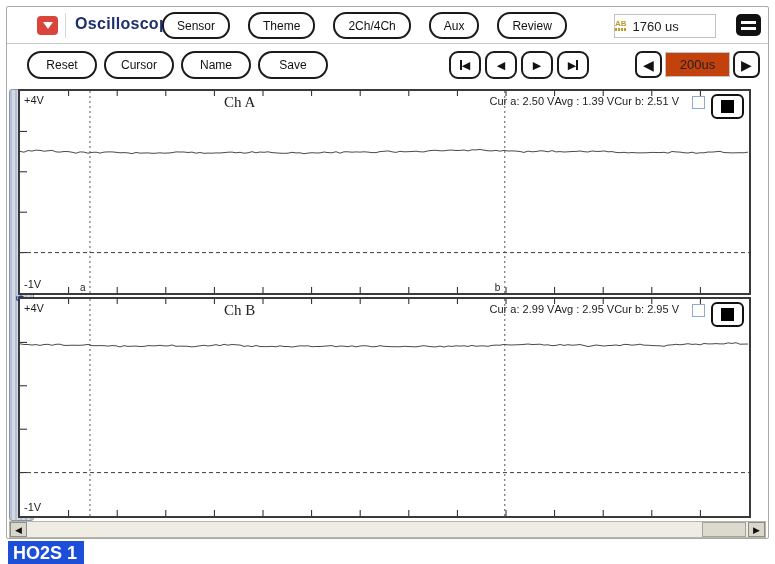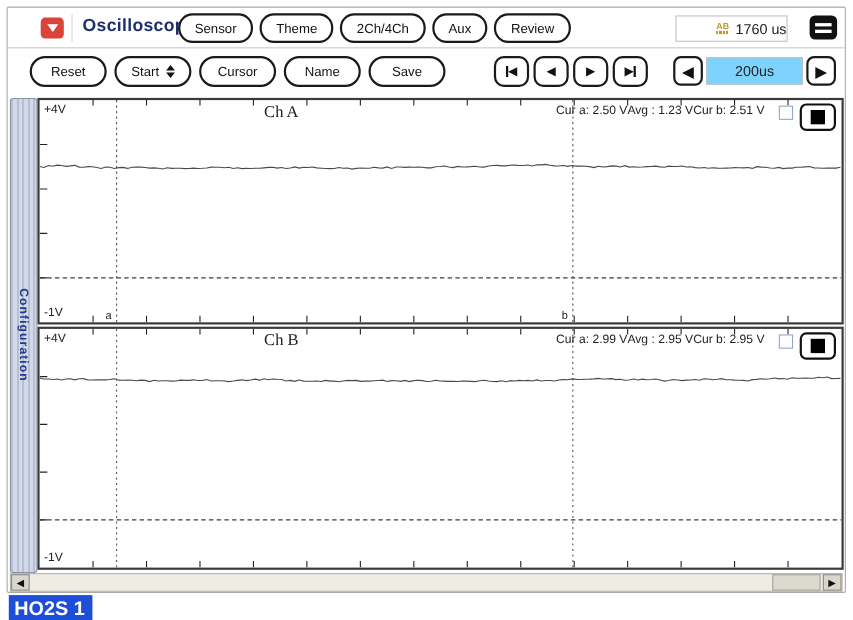--- a/index.html
+++ b/index.html
@@ -5,51 +5,51 @@
   * { margin:0; padding:0; box-sizing:border-box; }
   html,body { width:775px; height:564px; background:#fff; font-family:"Liberation Sans", sans-serif; overflow:hidden; }
   #window { position:absolute; left:6px; top:6px; width:763px; height:533px; border:1px solid #a9a9a9; border-radius:2px; background:#fff; }
 
   
   .toolbar1 { position:absolute; left:0; top:0; width:100%; height:37px; border-bottom:1px solid #c9c9c9; display:flex; align-items:center; }
   .app-icon { position:absolute; left:30px; top:9px; width:21px; height:19px; background:#d9453a; border-radius:4px; display:flex; align-items:center; justify-content:center; }
   .app-icon .tri-down { width:0; height:0; border-left:5px solid transparent; border-right:5px solid transparent; border-top:7px solid #fff; }
   .title-divider { position:absolute; left:58px; top:6px; width:1px; height:25px; background:#d6d6d6; }
   .app-title { position:absolute; left:68px; top:8px; font-size:16px; font-weight:bold; color:#1c2f6f; letter-spacing:0.3px; }
-  .tb1-buttons { position:absolute; left:155px; top:5px; display:flex; gap:6px; }
+  .tb1-buttons { position:absolute; left:155px; top:5px; display:flex; gap:18px; }
   .btn { display:inline-flex; align-items:center; justify-content:center; height:27px; padding:0 13px; border:2px solid #1a1a1a; border-radius:13px; background:#fff; font-size:12px; color:#111; cursor:pointer; white-space:nowrap; }
-  .time-display { position:absolute; left:607px; top:7px; width:102px; height:24px; border:1px solid #c2c2c2; background:#fff; display:flex; align-items:center; justify-content:flex-end; gap:6px; font-size:13px; color:#222; }
+  .time-display { position:absolute; left:607px; top:7px; width:102px; height:24px; border:1px solid #c2c2c2; background:#fff; display:flex; align-items:center; justify-content:flex-start; gap:6px; font-size:13px; color:#222; }
   .ab-icon { display:inline-flex; flex-direction:column; align-items:center; line-height:6px; }
   .ab-icon .ab-txt { font-size:8px; font-weight:bold; color:#c09a28; letter-spacing:0; }
   .ab-icon .ab-bar { width:11px; height:3px; margin-top:1px; background:repeating-linear-gradient(90deg,#c09a28 0 2px,#fff 2px 3px); }
   .menu-icon { position:absolute; right:7px; top:7px; width:25px; height:22px; background:#111; border-radius:5px; display:flex; flex-direction:column; align-items:center; justify-content:center; gap:3px; cursor:pointer; }
   .menu-icon i { display:block; width:15px; height:3px; background:#fff; }
 
   .toolbar2 { position:absolute; left:0; top:38px; width:100%; height:39px; }
   .tb2-buttons { position:absolute; left:20px; top:6px; display:flex; gap:7px; }
   .btn2 { display:inline-flex; align-items:center; justify-content:center; height:28px; min-width:70px; padding:0 12px; border:2px solid #1a1a1a; border-radius:14px; background:#fff; font-size:12px; color:#111; cursor:pointer; gap:6px; }
   .spinner { display:inline-flex; flex-direction:column; gap:2px; }
   .spinner .up { width:0;height:0;border-left:4px solid transparent;border-right:4px solid transparent;border-bottom:5px solid #111; }
   .spinner .dn { width:0;height:0;border-left:4px solid transparent;border-right:4px solid transparent;border-top:5px solid #111; }
   .nav-group { position:absolute; left:442px; top:6px; display:flex; gap:4px; }
   .navbtn { width:32px; height:28px; border:2px solid #1a1a1a; border-radius:9px; background:#fff; display:flex; align-items:center; justify-content:center; font-size:11px; color:#111; cursor:pointer; }
   .navbtn .bar { width:2px; height:10px; background:#111; }
   .navbtn .g { line-height:1; }
   .tb-right { position:absolute; right:8px; top:6px; display:flex; align-items:center; gap:3px; }
   .tribtn { width:27px; height:27px; border:2px solid #1a1a1a; border-radius:7px; background:#fff; display:flex; align-items:center; justify-content:center; font-size:14px; color:#111; cursor:pointer; }
-  .timebase-field { width:88px; height:25px; border:1px solid #c2c2c2; background:#7dd3fc; display:flex; align-items:center; justify-content:center; font-size:13px; color:#222; }
+  .timebase-field { width:65px; height:25px; border:1px solid #c2c2c2; background:#c2410c; display:flex; align-items:center; justify-content:center; font-size:13px; color:#222; }
 
   
   .sidebar { position:absolute; left:2px; top:82px; width:25px; height:432px; border:1px solid #8a94a8; border-radius:3px;
     background:repeating-linear-gradient(90deg,#b6c0d4 0 2px,#d3d9e6 2px 5px);
     display:flex; align-items:center; justify-content:center; cursor:pointer; }
   .sidebar span { writing-mode:vertical-rl; font-size:11px; font-weight:bold; color:#233a8c; letter-spacing:1px; }
 
   
-  .panel { position:absolute; left:27px; width:733px; border:2px solid #3a3a3a; background:#fff;text-align:center; }
+  .panel { position:absolute; left:11px; width:733px; border:2px solid #3a3a3a; background:#fff;text-align:center; }
   .panel svg { position:absolute; left:0; top:0; }
   .ylab { position:absolute; left:4px; font-size:11px; color:#222; }
   .ylab.top { top:3px; }
   .ylab.bot { bottom:3px; }
   .chtitle { position:absolute; left:28%; top:3px; font-size:15px; color:#222;font-family:Liberation Serif, serif; }
   .readouts { position:absolute; right:70px; top:4px; display:flex; font-size:11px; color:#222; white-space:nowrap; }
   .checkbox { position:absolute; right:44px; top:5px; width:13px; height:13px; border:1px solid #93a9c9; background:#fdfdfd; cursor:pointer; }
   .sqbtn { position:absolute; right:5px; top:3px; width:33px; height:25px; border:2px solid #111; border-radius:6px; background:#fff; display:flex; align-items:center; justify-content:center; cursor:pointer; }
   .sqbtn i { display:block; width:13px; height:13px; background:#000; }
   .marker { position:absolute; bottom:0px; font-size:10px; color:#222; }
@@ -91,27 +91,20 @@
     </div>
     <div class="menu-icon">
         <i></i>
         <i></i>
       </div>
   </div>
 
   <div class="toolbar2">
     <div class="tb2-buttons">
       <button class="btn2">Reset</button>
-      <button class="btn2">
-        <span>Start</span>
-        <span class="spinner">
-            <span class="up"></span>
-            <span class="dn"></span>
-          </span>
-      </button>
       <button class="btn2">Cursor</button>
       <button class="btn2">Name</button>
       <button class="btn2">Save</button>
     </div>
     <div class="nav-group">
       <button class="navbtn">
           <span class="bar"></span>
           <span class="g">◀</span>
         </button>
       <button class="navbtn">
@@ -173,21 +166,21 @@
         <line x1="0" y1="161.60000000000002" x2="729" y2="161.60000000000002" stroke="#3c3c3c" stroke-width="1" stroke-dasharray="4,3"></line>
         <line x1="69.984" y1="0" x2="69.984" y2="202" stroke="#555" stroke-width="1" stroke-dasharray="2,3"></line>
         <line x1="484.785" y1="0" x2="484.785" y2="202" stroke="#555" stroke-width="1" stroke-dasharray="2,3"></line>
         <polyline points="0,60.4 4,61.2 8,59.5 12,60.1 16,59.1 20,59.4 24,60.2 28,59.8 32,59.3 36,60.9 40,61.1 44,60.5 48,60.6 52,61.2 56,62.2 60,60.9 64,61.1 68,62.2 72,61.4 76,61.2 80,62.1 84,61.1 88,60.9 92,60.9 96,61.3 100,61.8 104,61.6 108,61.9 112,62.6 116,61.5 120,62.1 124,62.0 128,61.9 132,62.3 136,62.2 140,61.8 144,62.2 148,62.0 152,61.7 156,60.9 160,61.0 164,61.0 168,61.5 172,61.1 176,62.2 180,61.5 184,62.3 188,62.1 192,62.2 196,61.9 200,62.0 204,61.6 208,61.2 212,61.1 216,61.8 220,61.3 224,62.2 228,61.8 232,60.7 236,61.8 240,61.0 244,61.3 248,60.8 252,61.6 256,61.9 260,62.2 264,62.3 268,62.2 272,61.3 276,61.9 280,61.8 284,62.7 288,62.1 292,61.7 296,62.0 300,61.9 304,61.0 308,61.6 312,61.8 316,60.7 320,62.2 324,60.8 328,60.8 332,61.2 336,60.9 340,61.1 344,60.8 348,61.1 352,61.6 356,61.6 360,60.6 364,60.3 368,59.9 372,60.8 376,61.4 380,60.3 384,60.8 388,60.7 392,60.5 396,60.2 400,60.8 404,60.9 408,59.9 412,59.4 416,59.3 420,59.8 424,59.8 428,59.2 432,59.1 436,59.5 440,59.4 444,59.0 448,59.9 452,58.8 456,58.9 460,58.4 464,59.2 468,59.8 472,59.9 476,59.4 480,60.2 484,59.4 488,60.0 492,59.9 496,60.1 500,60.5 504,61.4 508,60.1 512,60.8 516,60.5 520,59.8 524,60.0 528,60.8 532,59.6 536,60.9 540,60.6 544,61.0 548,60.8 552,60.5 556,60.4 560,60.0 564,60.7 568,61.0 572,60.0 576,60.4 580,60.4 584,59.9 588,60.8 592,60.6 596,61.4 600,61.7 604,61.3 608,61.9 612,61.5 616,61.8 620,61.9 624,61.8 628,61.7 632,61.4 636,61.5 640,61.6 644,61.3 648,62.1 652,60.5 656,60.9 660,61.1 664,61.7 668,62.0 672,61.2 676,62.3 680,61.8 684,61.8 688,61.0 692,61.1 696,60.7 700,60.4 704,61.6 708,61.7 712,61.9 716,61.8 720,61.7 724,61.8 728,61.1" fill="none" stroke="#4a4a4a" stroke-width="1"></polyline>
       </svg>
     <span class="ylab top">+4V</span>
     <span class="ylab bot">-1V</span>
     <span class="chtitle">Ch A</span>
     <div class="readouts">
       <span><span>Cur a:</span> <span>2.50 V</span></span>
-      <span><span>Avg :</span> <span>1.23 V</span></span>
+      <span><span>Avg :</span> <span>1.39 V</span></span>
       <span><span>Cur b:</span> <span>2.51 V</span></span>
     </div>
     <span class="checkbox"></span>
     <span class="sqbtn">
         <i></i>
       </span>
     <span class="marker marker-a" style="left: 59.984px;">a</span>
     <span class="marker marker-b" style="left: 474.785px;">b</span>
   </div>
 

